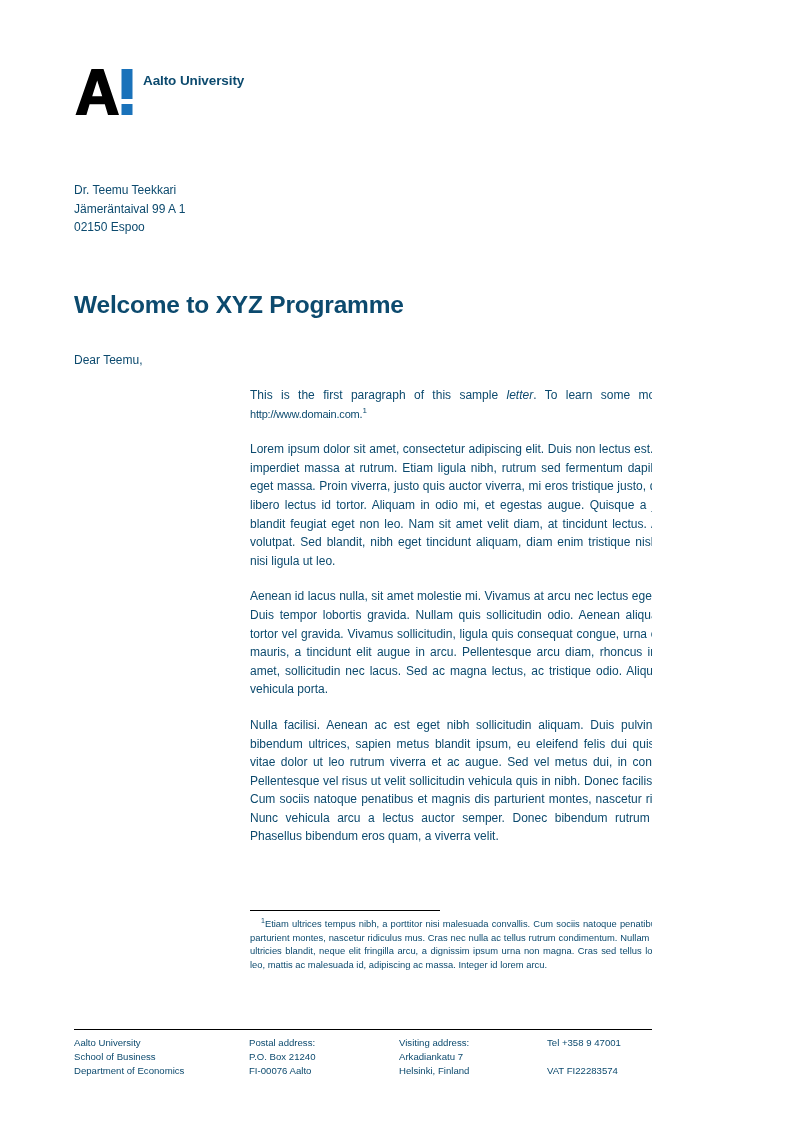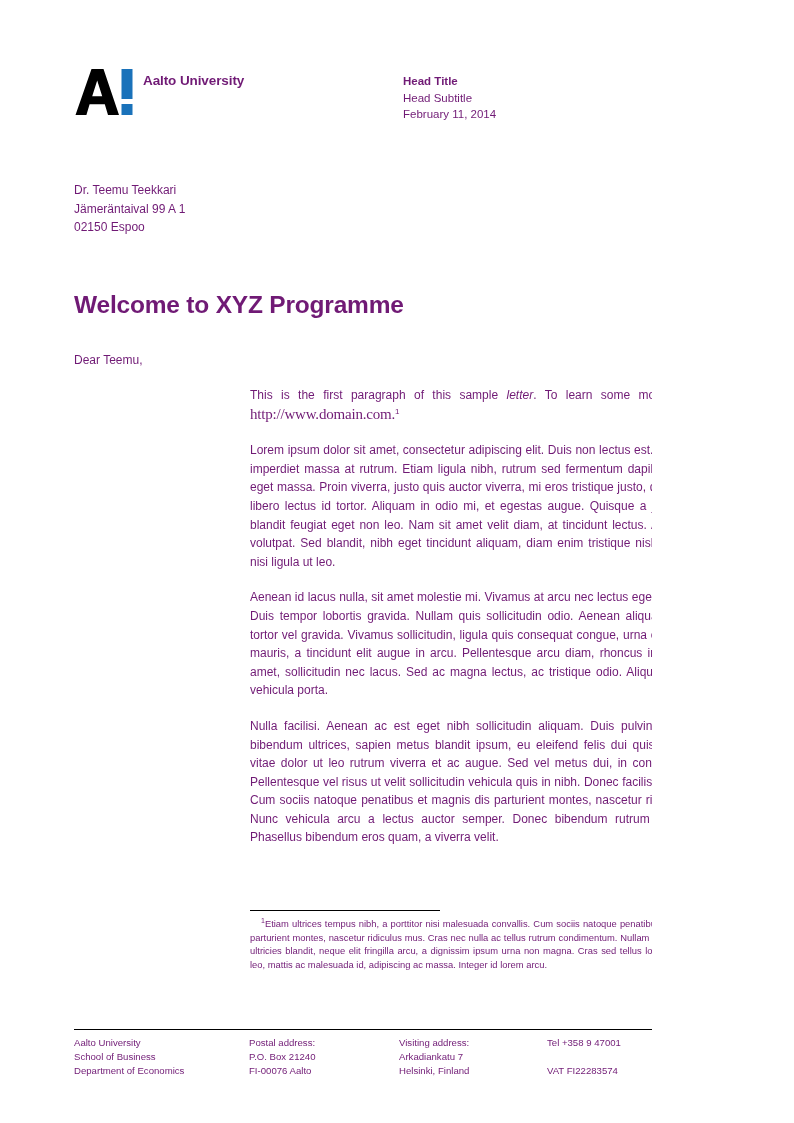--- a/index.html
+++ b/index.html
@@ -6,21 +6,21 @@
     margin: 0;
     padding: 0;
     background: #ffffff;
   }
   .page {
     position: relative;
     width: 652px;
     height: 1123px;
     background: #ffffff;
     font-family: "Liberation Sans", sans-serif;
-    color: #701a75;
+    color: #0c4a6e;
     overflow: hidden;
   }
 
   
   .header {
     position: absolute;
     left: 74px;
     top: 68px;
     width: 646px;
     height: 60px;
@@ -101,22 +101,22 @@
     text-align: justify;
   }
   .body-col p {
     margin: 0 0 17px 0;
     text-align: justify;
     text-justify: inter-word;
   }
   .body-col p:last-child { margin-bottom: 12px; }
   .it { font-style: italic; }
   .mono {
-    font-family: Liberation Serif, serif;
-    font-size: 15px;
+    font-family: Liberation Sans, sans-serif;
+    font-size: 11px;
     letter-spacing: -0.2px;
   }
   sup.fn {
     font-size: 8px;
     vertical-align: super;
     line-height: 0;
   }
 
   
   .footnote {
@@ -182,25 +182,20 @@
     <div class="logo-block">
       <svg class="logo-mark" viewBox="0 0 62 48">
         <path d="M17.5 1 L29.5 1 L45 47 L34 47 L30.8 36.2 L15.6 36.2 L12.4 47 L1.5 47 Z
                  M23.2 12.5 L18.2 28.2 L28.2 28.2 Z" fill="#000000"></path>
         <rect x="47.5" y="1" width="11" height="30" fill="#1a72ba"></rect>
         <rect x="47.5" y="36" width="11" height="11" fill="#1a72ba"></rect>
       </svg>
       <div class="logo-wordmark">Aalto University</div>
     </div>
 
-    <div class="header-meta">
-      <div class="ht">Head Title</div>
-      <div>Head Subtitle</div>
-      <div>February 11, 2014</div>
-    </div>
 
     <div class="page-num">1 (3)</div>
   </div>
 
   <div class="recipient">
     <div>Dr. Teemu Teekkari</div>
     <div>Jämeräntaival 99 A 1</div>
     <div>02150 Espoo</div>
   </div>
 

